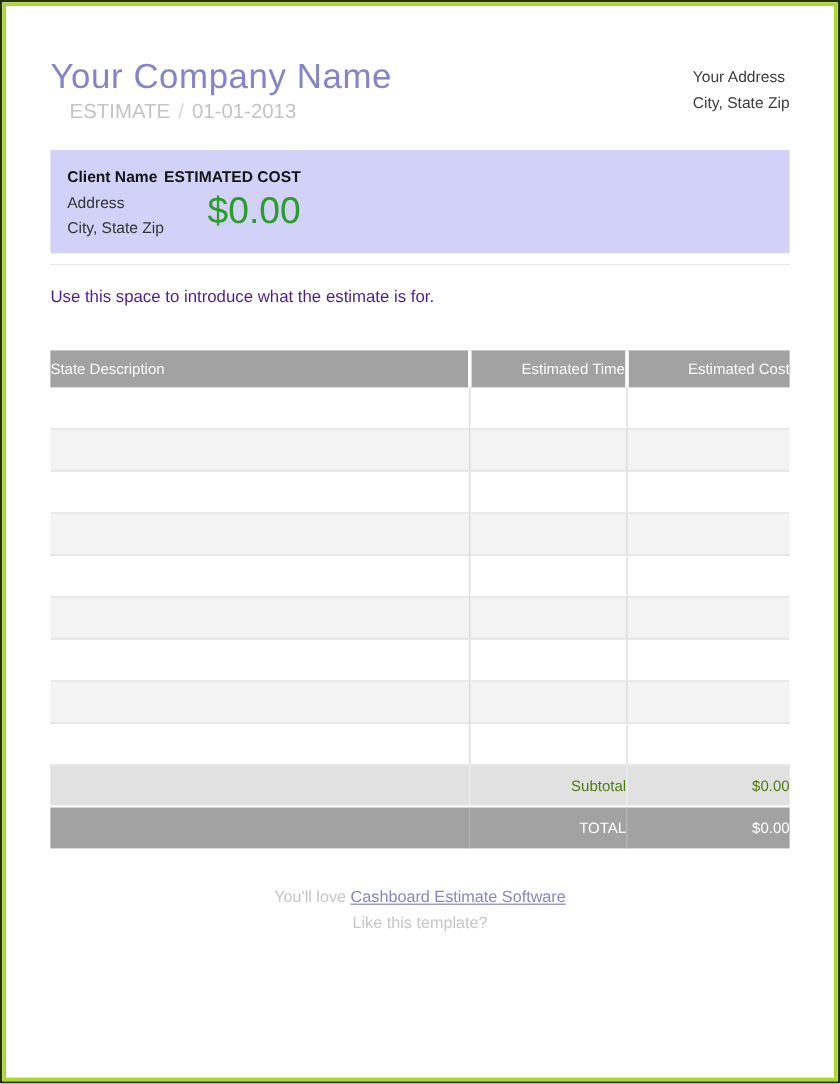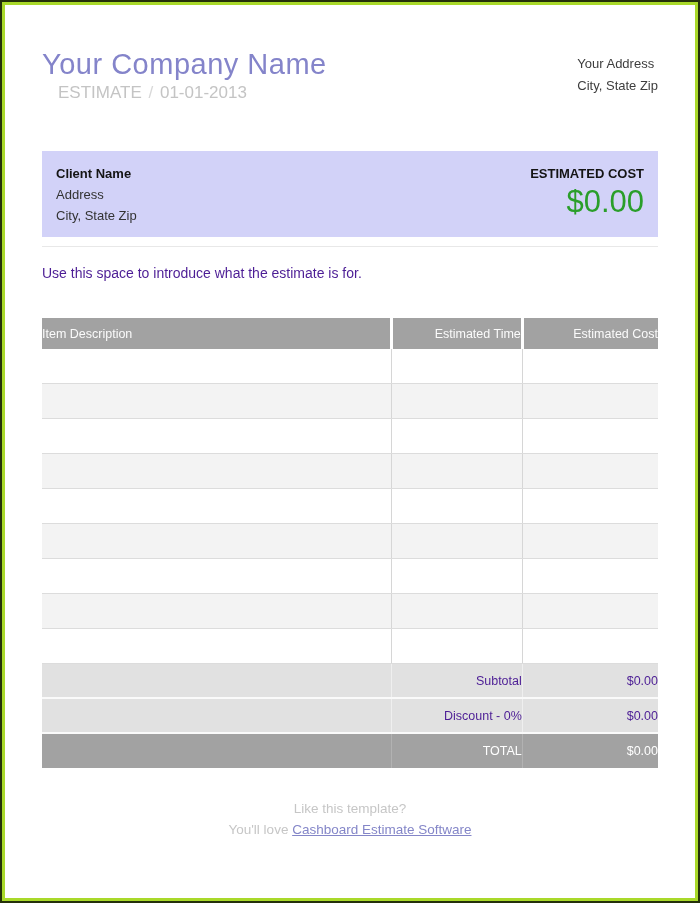--- a/index.html
+++ b/index.html
@@ -28,23 +28,23 @@
   .company-name {
     margin: 0; font-size: 29px; line-height: 33px;
     font-weight: 400; color: #8484ca; letter-spacing: 0.5px;
   }
   .doc-line { margin-top: 2px; font-size: 17px; line-height: 20px; color: #c4c4c4; margin-left: 16px; }
   .doc-line .sep { color: #d8d8d8; padding: 0 2px; }
   .header-right { text-align: left; font-size: 13px; line-height: 22px; color: #3d3d3d; padding-top: 5px; }
 
   
   .banner {
-    margin-top: 48px; height: 86px; box-sizing: border-box;
+    margin-top: 22px; height: 86px; box-sizing: border-box;
     background: #d2d2f8; padding: 12px 14px;
-    display: flex; justify-content: space-between;
+    display: flex; 
   }
   .banner-left { font-size: 13px; line-height: 21px; color: #333333; }
   .client-name { font-weight: 700; color: #141414; }
   .banner-right { text-align: right; }
   .cost-label { font-size: 13px; font-weight: 700; color: #141414; line-height: 21px; }
   .cost-value { margin-top: 1px; font-size: 31px; line-height: 34px; color: #2a9e2a; }
 
   
   .section-title { margin-top: 17px; font-size: 15px; line-height: 18px; color: #555555; }
   .rule { margin-top: 9px; border-top: 1px solid #e8e8e8; height: 0; }
@@ -60,21 +60,21 @@
   th.c1 { width: 57%; text-align: left;  padding-left: 14px; }
   th.c2 { width: 21%; text-align: right; padding-right: 14px; }
   th.c3 { width: 22%; text-align: right; padding-right: 14px; }
   thead th + th { border-left: 3px solid #ffffff; }
 
   #item-rows td { height: 34px; background: #ffffff; border-bottom: 1px solid #dcdcdc; }
   #item-rows td + td { border-left: 1px solid #d6d6d6; }
   #item-rows tr:nth-child(even) td { background: #f3f3f3; }
 
   tbody.summary td {
-    height: 33px; background: #e1e1e1; color: #4c1d95;
+    height: 33px; background: #e1e1e1; color: #4d7c0f;
     font-size: 12.5px; border-bottom: 2px solid #fafafa;
   }
   tbody.summary td + td { border-left: 1px solid #efefef; }
   td.lbl, td.val { text-align: right; padding-right: 14px; }
 
   tr.total td { background: #a2a2a2; color: #ffffff; border-bottom: none; height: 34px; font-size: 12.5px; }
   tr.total td + td { border-left: 1px solid #b2b2b2; }
 
   
   .footer { margin-top: 30px; text-align: center; font-size: 13.5px; line-height: 21px; color: #c6c6c6; }
@@ -112,21 +112,21 @@
         <div class="cost-value">$0.00</div>
       </div>
     </div>
 
     <div class="rule"></div>
     <div class="placeholder">Use this space to introduce what the estimate is for.</div>
 
     <table class="items">
       <thead>
         <tr>
-          <th class="c1">Item Description</th>
+          <th class="c1">State Description</th>
           <th class="c2">Estimated Time</th>
           <th class="c3">Estimated Cost</th>
         </tr>
       </thead>
       <tbody id="item-rows">
           <tr>
             <td></td>
             <td></td>
             <td></td>
           </tr>
@@ -170,34 +170,29 @@
             <td></td>
             <td></td>
           </tr>
         </tbody>
       <tbody class="summary">
         <tr>
           <td></td>
           <td class="lbl">Subtotal</td>
           <td class="val">$0.00</td>
         </tr>
-        <tr>
-          <td></td>
-          <td class="lbl">Discount - 0%</td>
-          <td class="val">$0.00</td>
-        </tr>
         <tr class="total">
           <td></td>
           <td class="lbl">TOTAL</td>
           <td class="val">$0.00</td>
         </tr>
       </tbody>
     </table>
 
     <div class="footer">
-      <div>Like this template?</div>
       <div>
         <span>You'll love </span><a href="#">Cashboard Estimate Software</a>
       </div>
+      <div>Like this template?</div>
     </div>
 
   </div>
 </div>
 
 </body></html>

